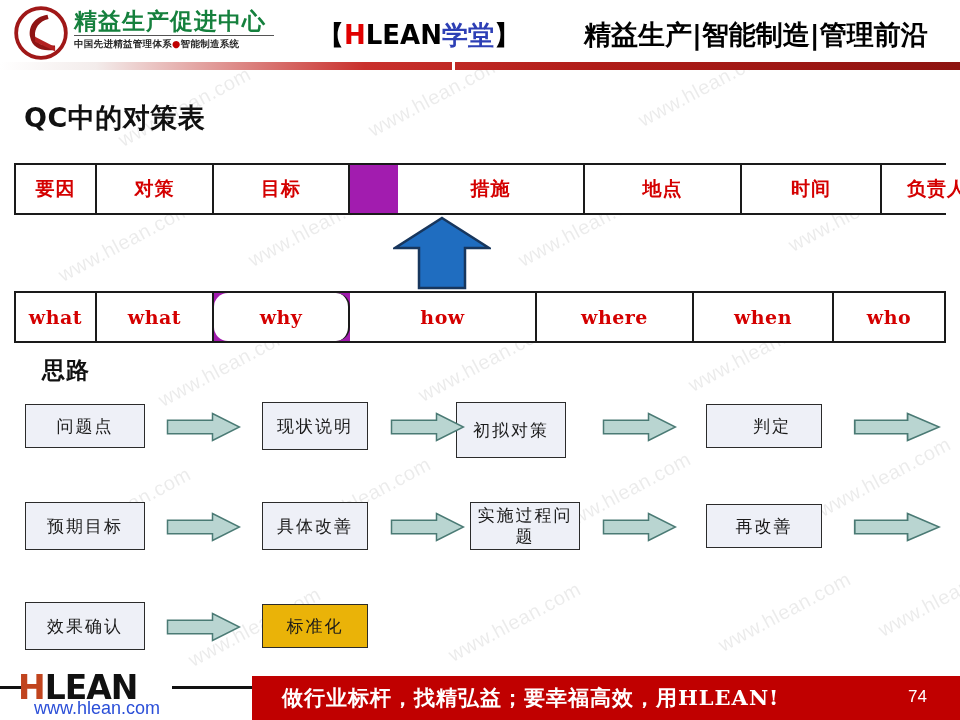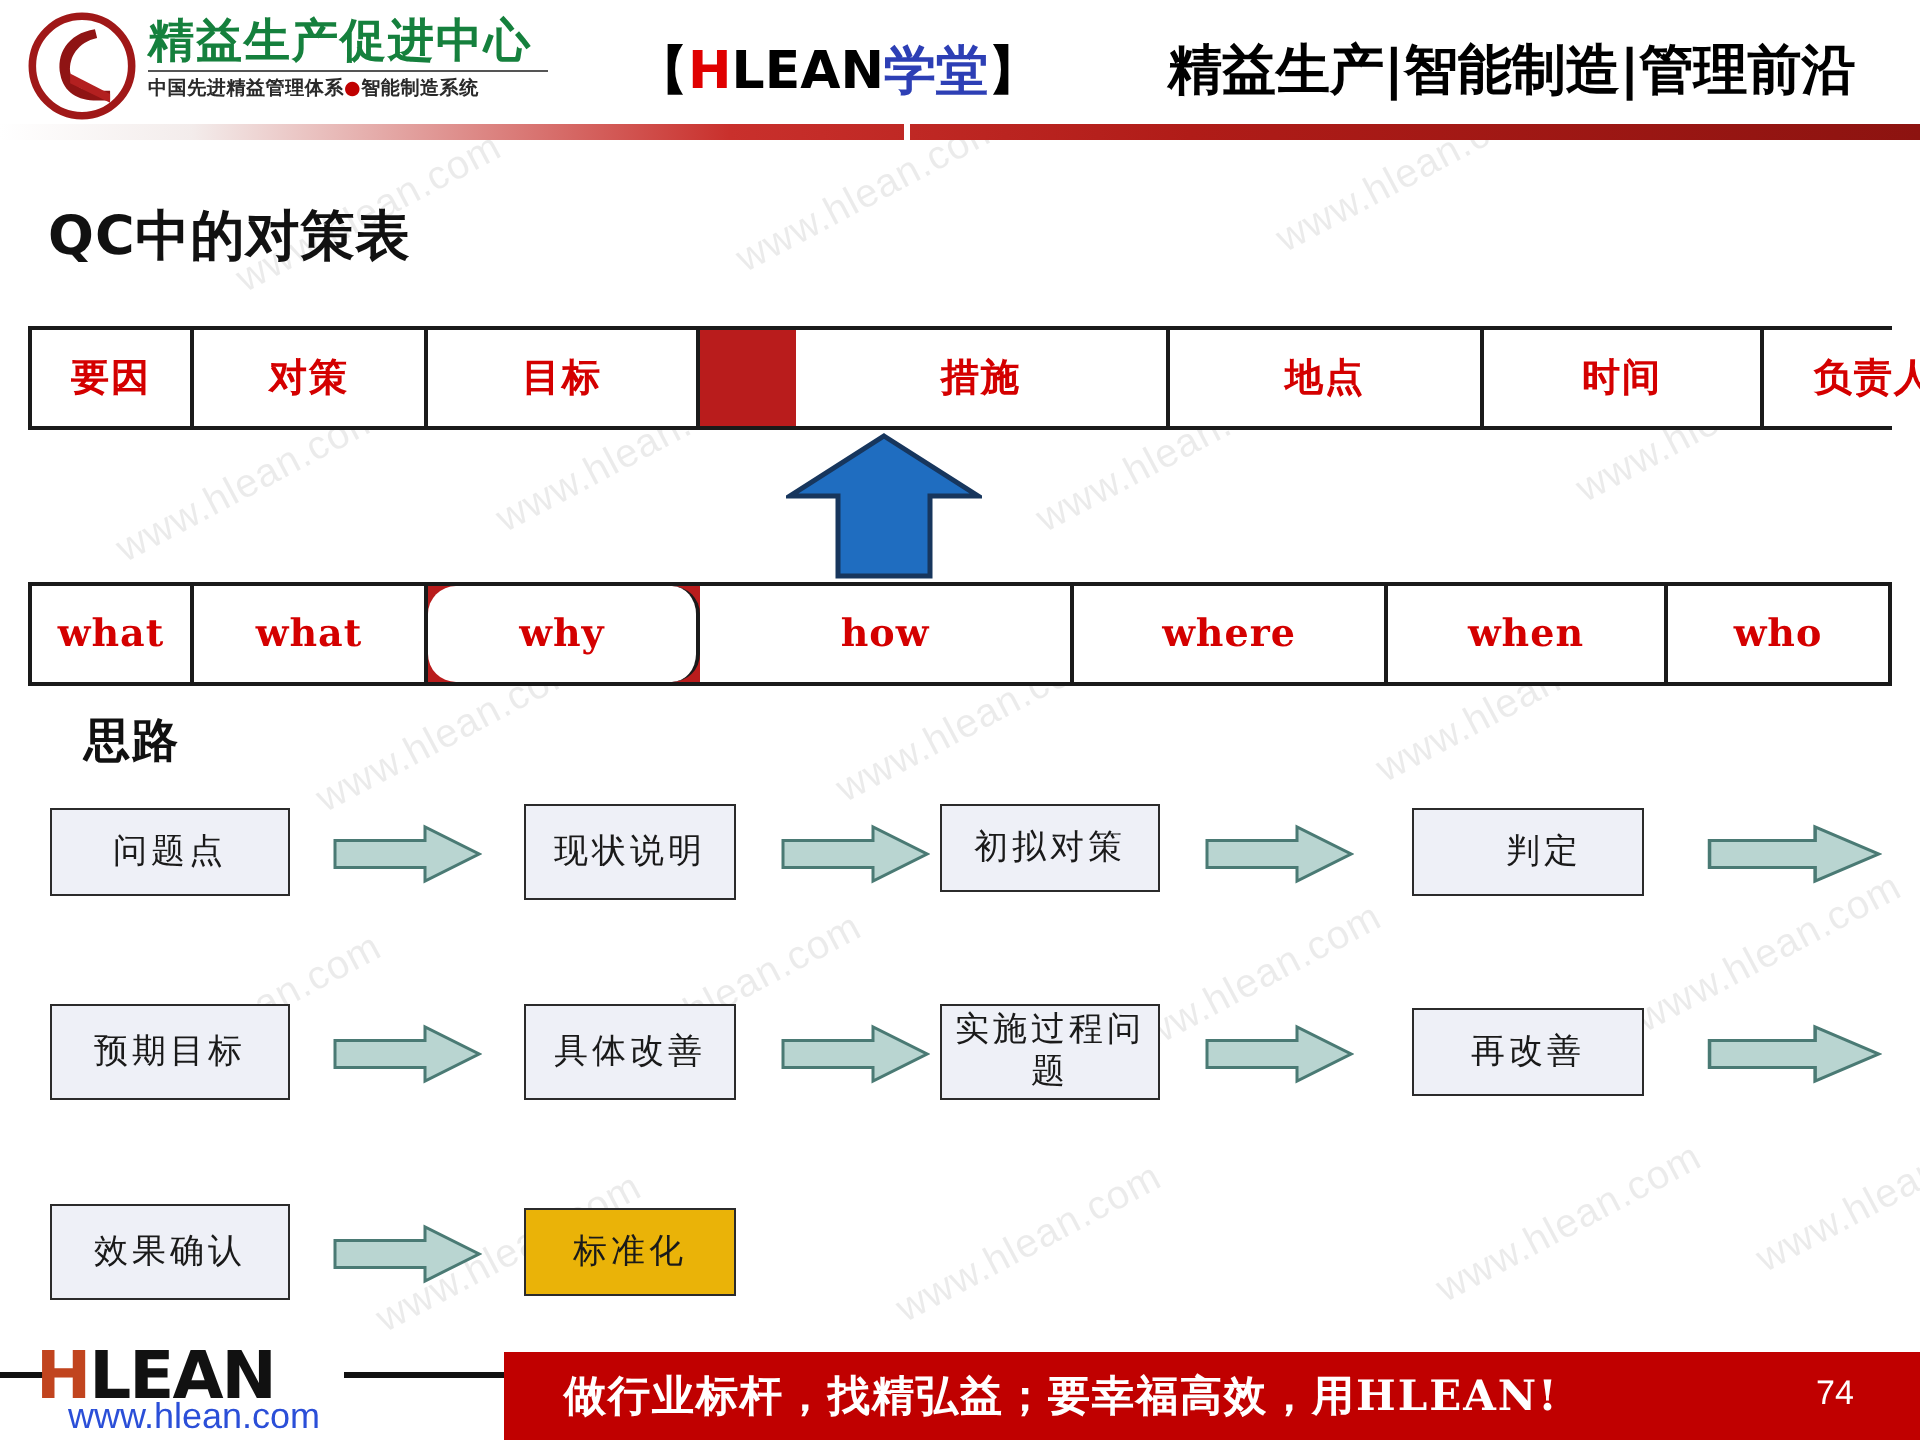--- a/index.html
+++ b/index.html
@@ -136,21 +136,21 @@
     z-index: 10;
     font-family: "DejaVu Sans", "Liberation Sans", sans-serif;
   }
 
   
   .qtable {
     position: absolute;
     left: 14px;
     width: 932px;
     border: 2px solid #1a1a1a;
-    background: #b91c1c;
+    background: #a21caf;
     display: flex;
     z-index: 10;
   }
   #table-headers { top: 163px; height: 52px; }
   #table-5w1h    { top: 291px; height: 52px; }
 
   .qcell {
     border-right: 2px solid #1a1a1a;
     display: flex;
     align-items: center;
@@ -358,21 +358,21 @@
       <div class="qcell" style="width: 187px; flex: 0 0 187px;">how</div>
       <div class="qcell" style="width: 157px; flex: 0 0 157px;">where</div>
       <div class="qcell" style="width: 140px; flex: 0 0 140px;">when</div>
       <div class="qcell" style="width: 110px; flex: 0 0 110px;">who</div>
     </div>
 
   <div class="sec-title">思路</div>
   <div id="flow-layer">
       <div class="flow-box" style="left: 25px; top: 404px; width: 120px; height: 44px; background: rgb(238, 240, 247); border-color: rgb(43, 43, 43);">问题点</div>
       <div class="flow-box" style="left: 262px; top: 402px; width: 106px; height: 48px; background: rgb(238, 240, 247); border-color: rgb(43, 43, 43);">现状说明</div>
-      <div class="flow-box" style="left: 470px; top: 402px; width: 110px; height: 44px; background: rgb(238, 240, 247); border-color: rgb(43, 43, 43);">初拟对策</div>
+      <div class="flow-box" style="left: 456px; top: 402px; width: 110px; height: 56px; background: rgb(238, 240, 247); border-color: rgb(43, 43, 43);">初拟对策</div>
       <div class="flow-box" style="left: 706px; top: 404px; width: 116px; height: 44px; background: rgb(238, 240, 247); border-color: rgb(43, 43, 43); padding-left: 20px;">判定</div>
       <div class="flow-arrow" style="left: 166px; top: 412px; width: 75px; height: 30px;">
         <svg width="75" height="30" viewBox="0 0 100 40" preserveAspectRatio="none">
           <polygon points="2,11 62,11 62,2 98,20 62,38 62,29 2,29" fill="#b9d5d1" stroke="#4a7a74" stroke-width="2" stroke-linejoin="miter"></polygon>
         </svg>
       </div>
       <div class="flow-arrow" style="left: 390px; top: 412px; width: 75px; height: 30px;">
         <svg width="75" height="30" viewBox="0 0 100 40" preserveAspectRatio="none">
           <polygon points="2,11 62,11 62,2 98,20 62,38 62,29 2,29" fill="#b9d5d1" stroke="#4a7a74" stroke-width="2" stroke-linejoin="miter"></polygon>
         </svg>

